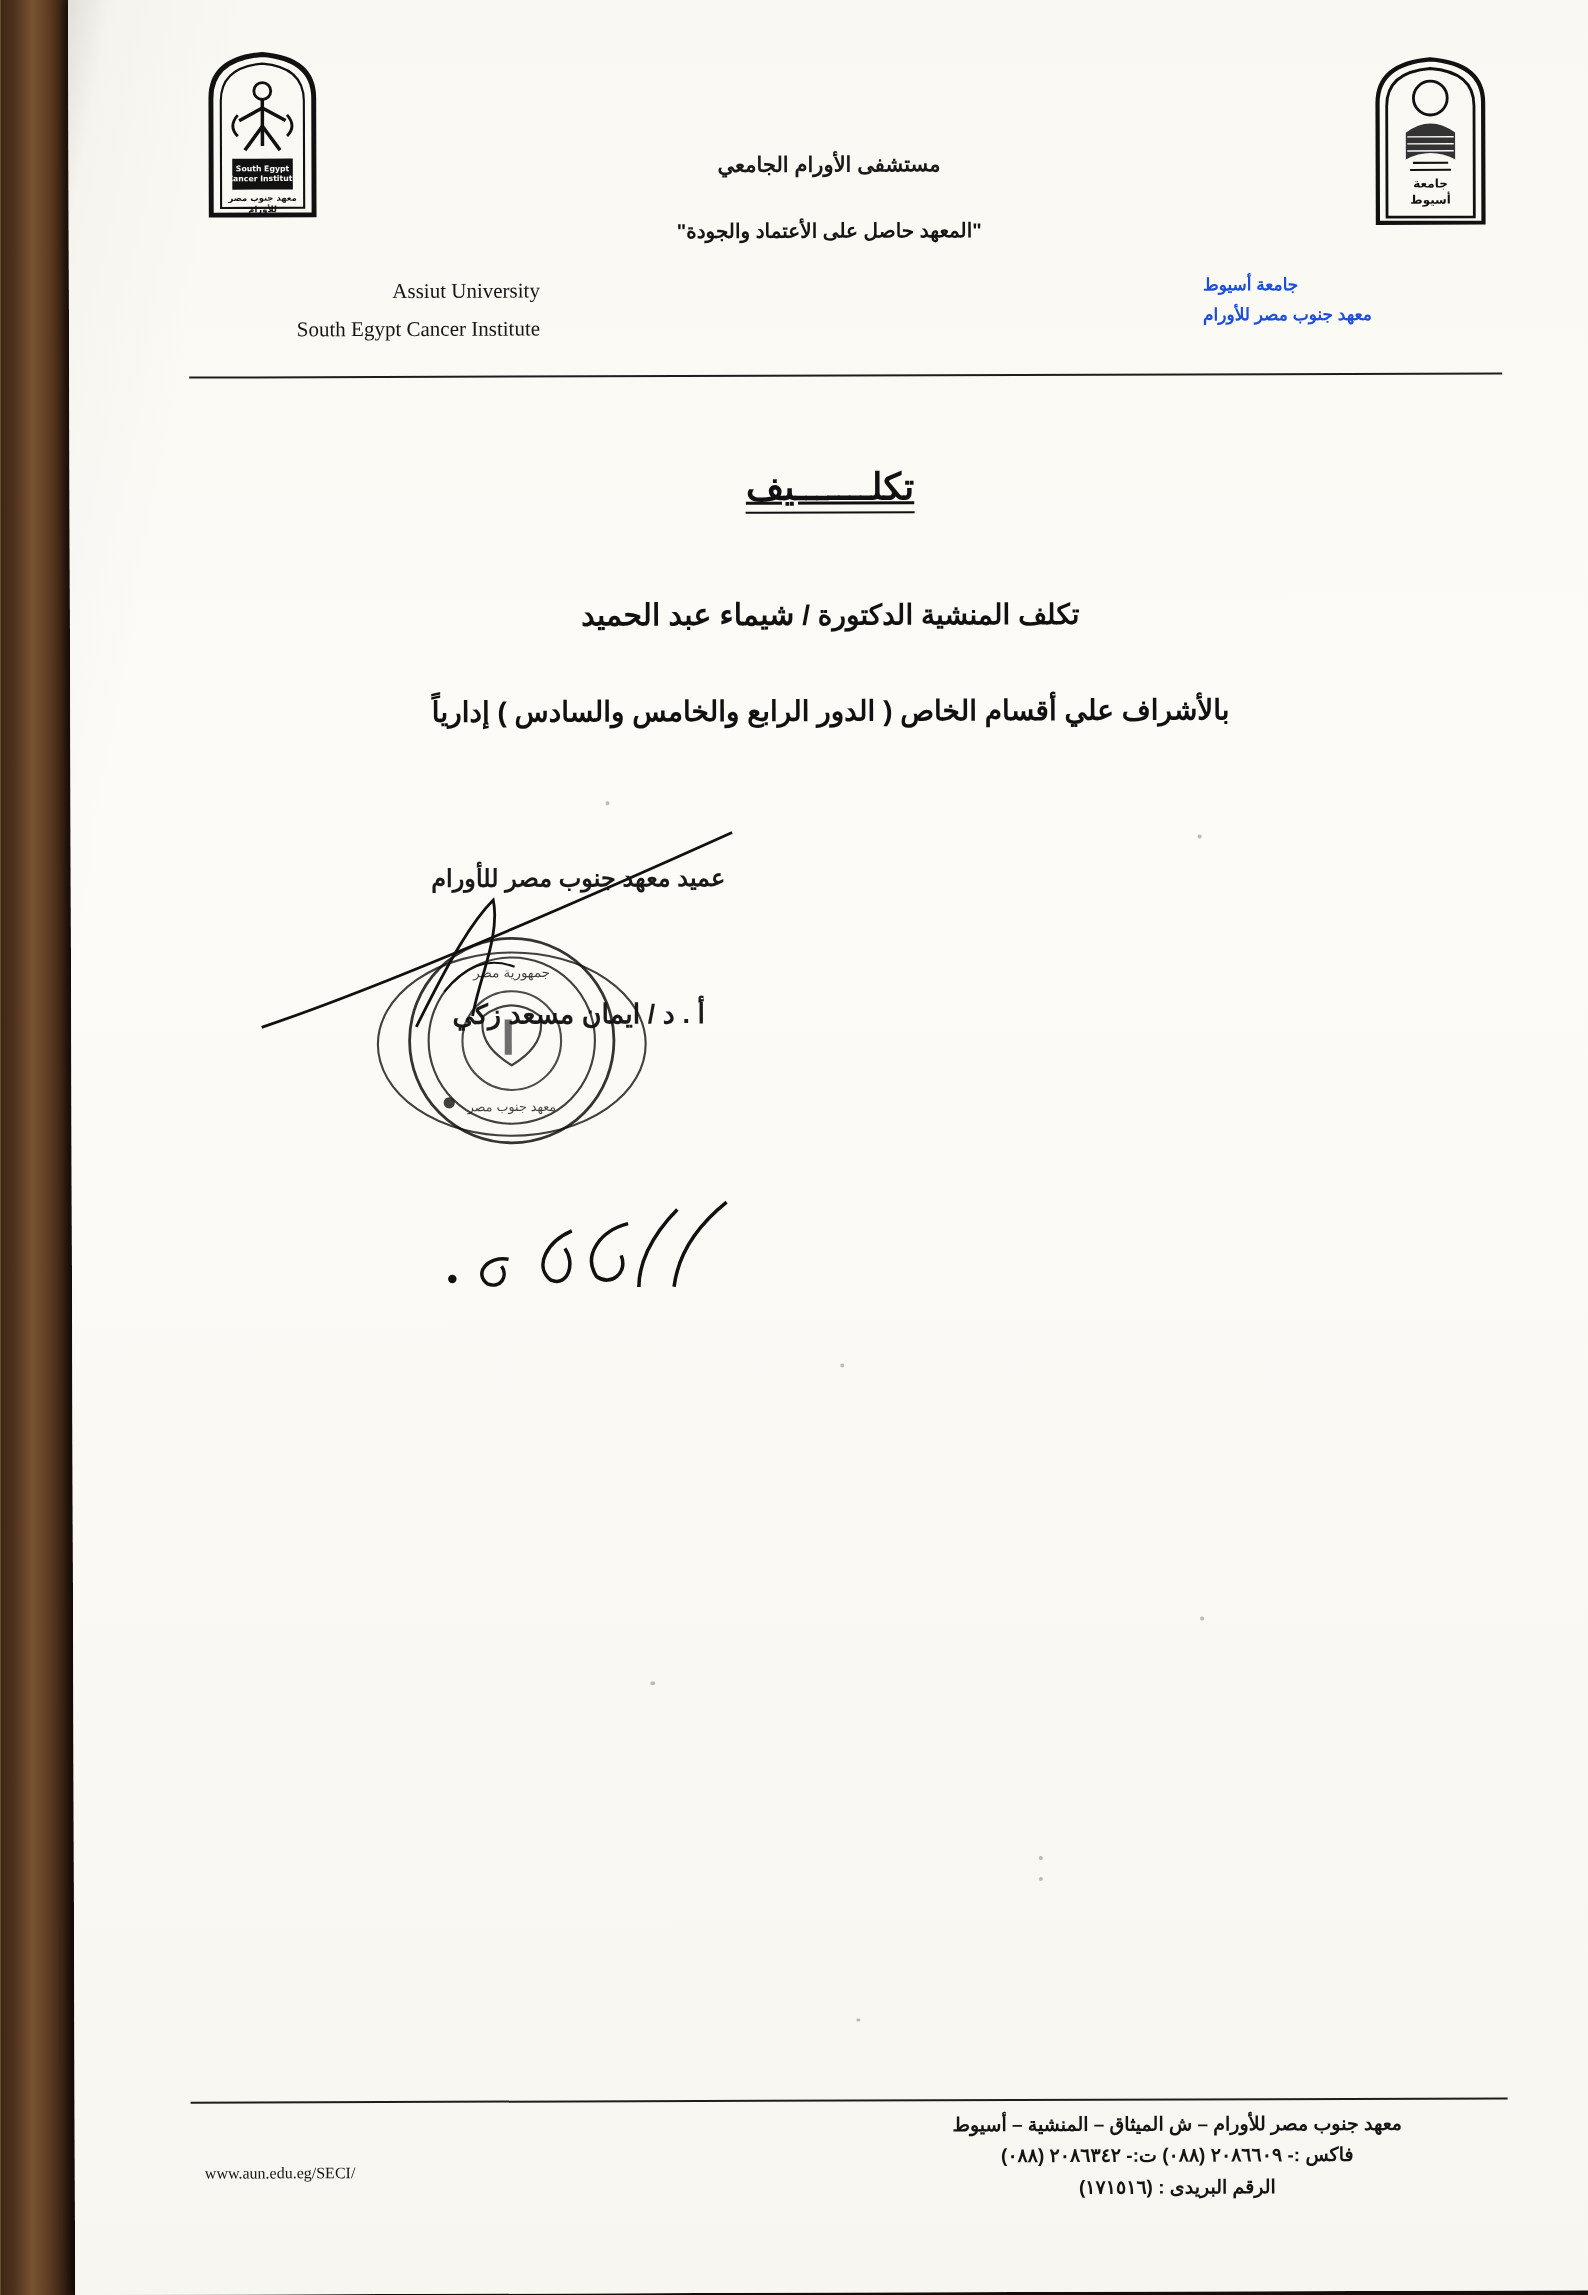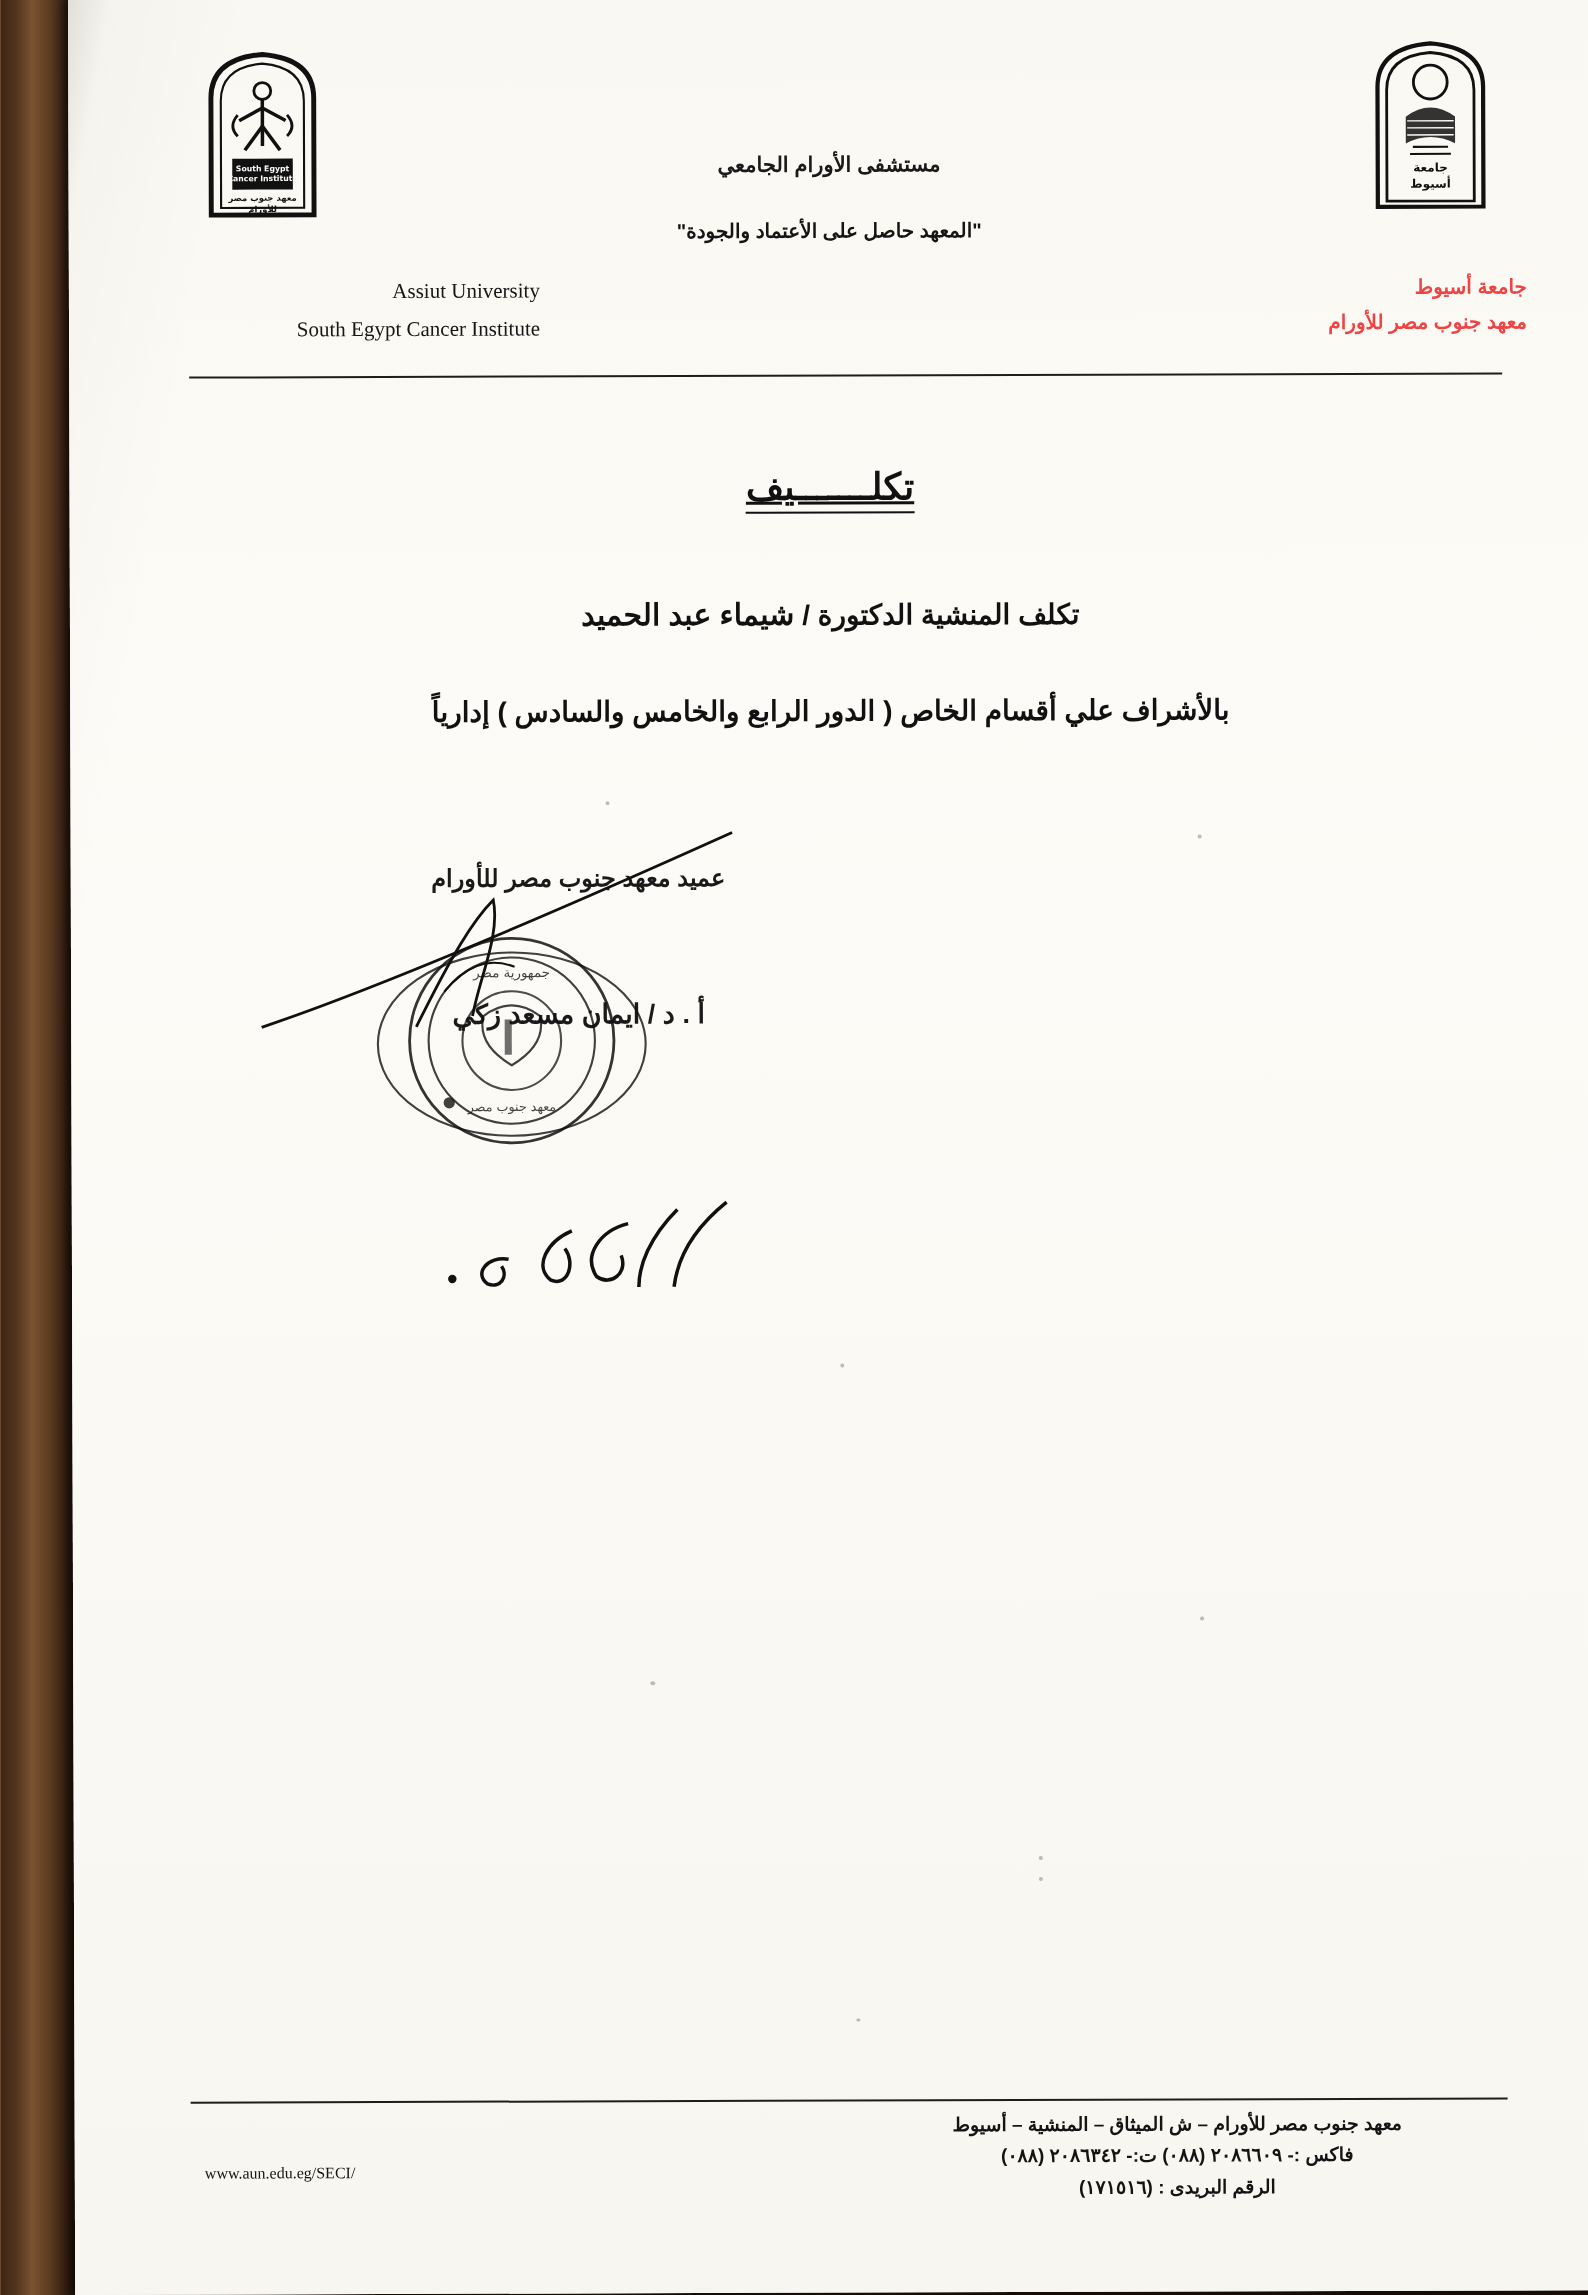--- a/index.html
+++ b/index.html
@@ -56,21 +56,21 @@
     left: 0; right: 0;
     top: 42px;
     height: 331px;
   }
   .logo {
     position: absolute;
     width: 134px;
     height: 176px;
     font-weight: bold;
   }
-  .logo-right { right: 92px; top: 0px; }
+  .logo-right { right: 92px; top: 16px; }
   .logo-left  { left: 127px;  top: 5.6px; }
 
   .logo svg { width: 100%; height: 100%; display: block; }
 
   .hdr-center {
     position: absolute;
     left: 0; right: 0;
     top: 113px;
     text-align: center;
   }
@@ -84,26 +84,26 @@
     margin-top: 42px;
     font-size: 20px;
     font-weight: bold;
     color: #151515;
   }
 
   .hdr-right {
     position: absolute;
     right: 63px;
     top: 232px;
-    text-align: right;
+    text-align: left;
     width: 324px;
     line-height: 1.75;
-    font-size: 20px;
-    font-weight: bold;
-    color: #ef4444;
+    font-size: 17px;
+    font-weight: bold;
+    color: #1d4ed8;
   }
   .hdr-left {
     position: absolute;
     left: 77px;
     top: 232px;
     text-align: right;
     width: 394px;
     direction: ltr;
     line-height: 1.8;
     font-family: "Liberation Serif", serif;

